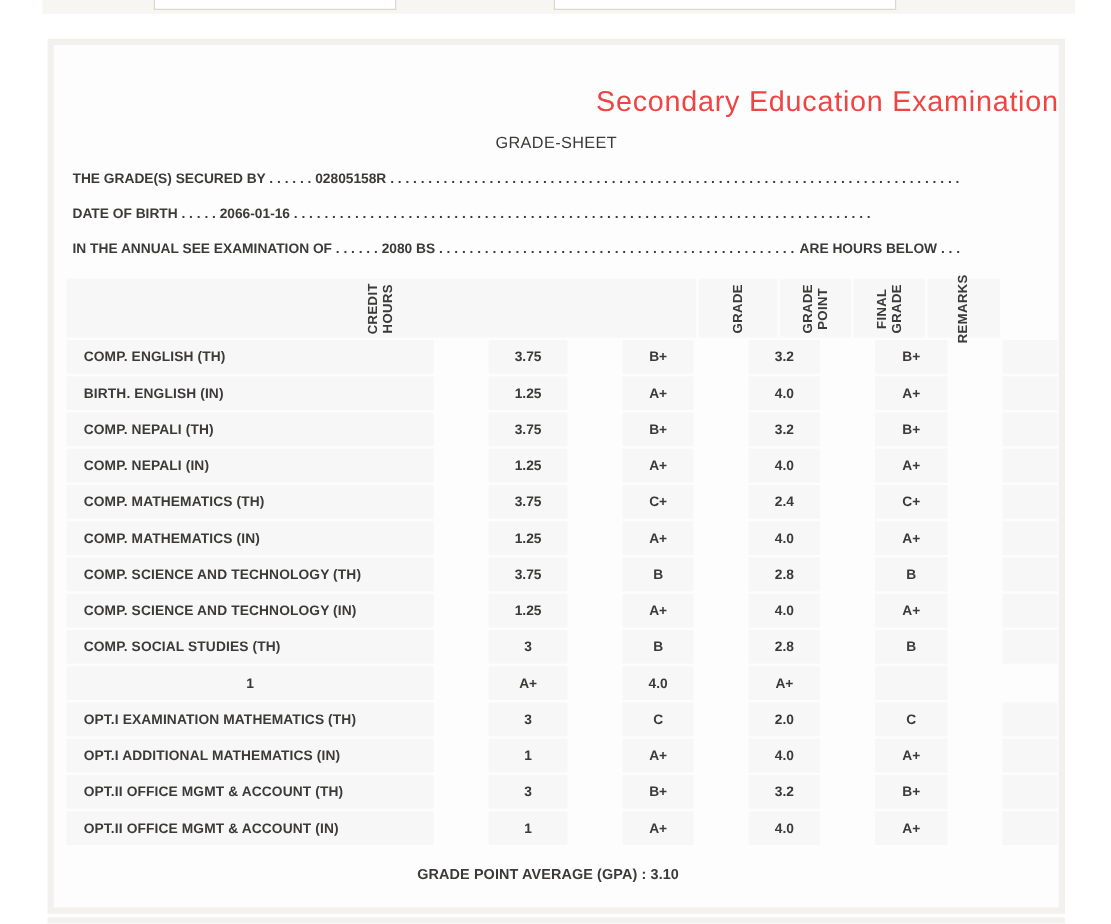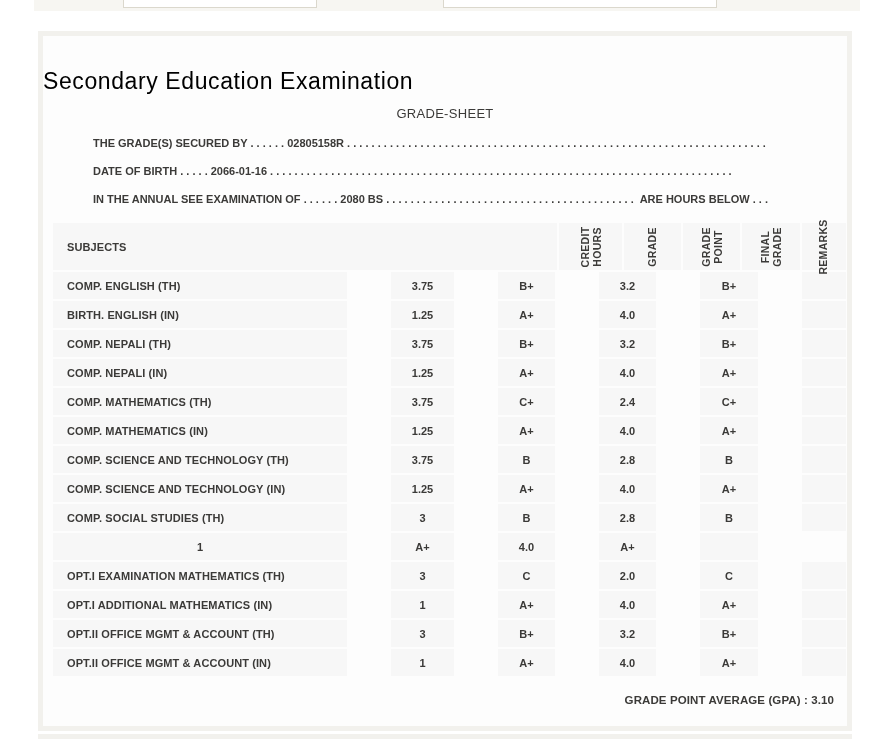--- a/index.html
+++ b/index.html
@@ -11,45 +11,45 @@
   .top-remnant { position:absolute; top:0; left:34px; width:826px; height:11px; background:#f7f6f2; }
   .input-stub { position:absolute; top:-6px; height:14px; background:#ffffff; border:1px solid #dbd8cd; }
   .input-stub.left  { left:89px;  width:194px; }
   .input-stub.right { left:409px; width:274px; }
 
   
   .panel { position:absolute; top:31px; left:38px; width:814px; height:700px; background:#f2f1ed; }
   .card  { position:absolute; top:5px; left:5px; width:804px; height:690px; background:#fdfdfd; }
   .bottom-remnant { position:absolute; top:734px; left:38px; width:814px; height:5px; background:#f2f1ed; }
 
-  .title { margin-top:32px; text-align:left; font-size:23px; font-weight:400;
-           letter-spacing:0.6px; color:#000000; line-height:26px; }
+  .title { margin-top:32px; text-align:right; font-size:23px; font-weight:400;
+           letter-spacing:0.6px; color:#ef4444; line-height:26px; }
   .subtitle { margin-top:12px; text-align:center; font-size:13px; font-weight:400;
               letter-spacing:0.3px; color:#3b3a38; line-height:15px; }
 
   
   .info { margin:8px 79px 0 15px; }
   .info-line { display:flex; align-items:baseline; height:28px; line-height:28px;
-               font-size:11px; font-weight:700; white-space:pre; overflow:hidden;margin-left:35px; }
+               font-size:11px; font-weight:700; white-space:pre; overflow:hidden; }
   .info-fill { flex:1 1 auto; overflow:hidden; white-space:pre; }
   .info-tail { flex:0 0 auto; }
 
   
   .gtable { margin:10px 1px 0 10px; width:793px; }
   .trow, .thead { display:grid; grid-template-columns:1fr 63px 57px 57px 58px 44px; gap:2px; }
   .trow { margin-top:2px;gap:44px; }
   .thead .tc { height:47px; position:relative; overflow:visible; }
   .tc { background:#f7f7f7; height:27px; display:flex; align-items:center; justify-content:center;
         font-size:11px; font-weight:600; color:#3b3a38; }
   .tc.subject { justify-content:flex-start; padding-left:14px; font-weight:700; letter-spacing:0.1px; }
   .vhead { position:absolute; left:50%; top:50%;
            transform:translate(-50%,-50%) rotate(-90deg);
            white-space:pre; text-align:center; font-size:10.5px; font-weight:700;
            line-height:11.5px; letter-spacing:0.3px; }
-  .gpa-line { margin:18px 1px 0 0; text-align:right; font-size:11.5px; font-weight:700;
+  .gpa-line { margin:18px 1px 0 0; text-align:center; font-size:11.5px; font-weight:700;
               padding-right:12px; letter-spacing:0.1px; }
 </style>
 </head>
 <body>
 
 <div class="page">
 
   <div class="top-remnant">
     <div class="input-stub left"></div>
     <div class="input-stub right"></div>
@@ -74,21 +74,20 @@
         </div>
         <div class="info-line">
           <span>IN THE ANNUAL SEE EXAMINATION OF . . . . . . 2080 BS</span>
           <span class="info-fill"> . . . . . . . . . . . . . . . . . . . . . . . . . . . . . . . . . . . . . . . . . . . . . . . . . . . . . . . . . . . . . . . . . . . . . . . . . . . .</span>
           <span class="info-tail"> ARE HOURS BELOW . . .</span>
         </div>
       </div>
 
       <div class="gtable">
         <div class="thead">
-          <div class="tc subject">SUBJECTS</div>
           <div class="tc">
             <span class="vhead">CREDIT
 HOURS</span>
           </div>
           <div class="tc">
             <span class="vhead">GRADE</span>
           </div>
           <div class="tc">
             <span class="vhead">GRADE
 POINT</span>

